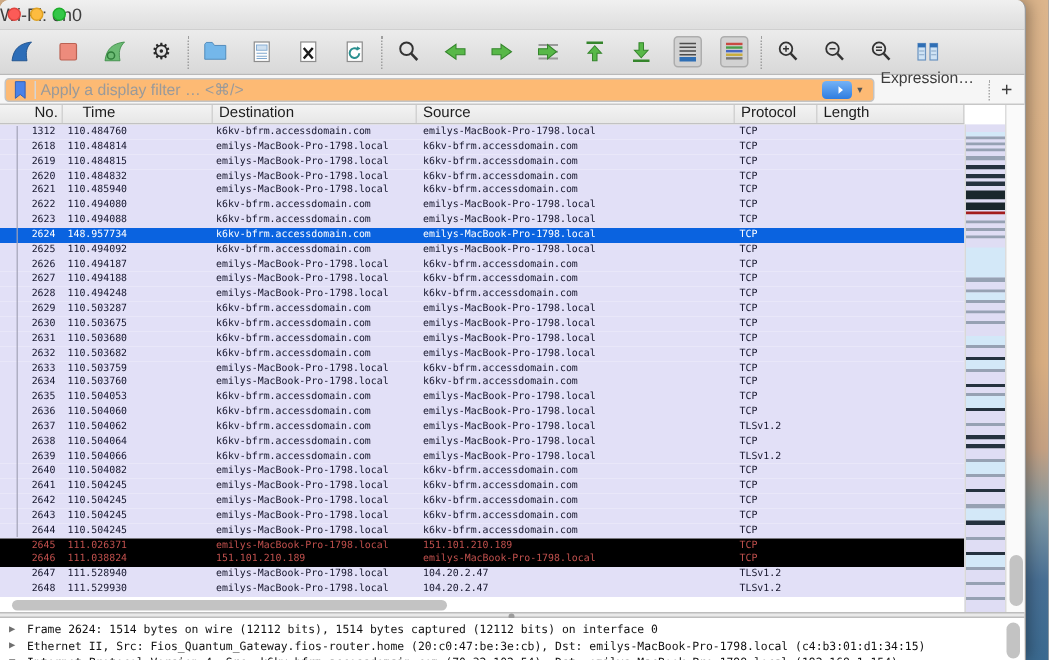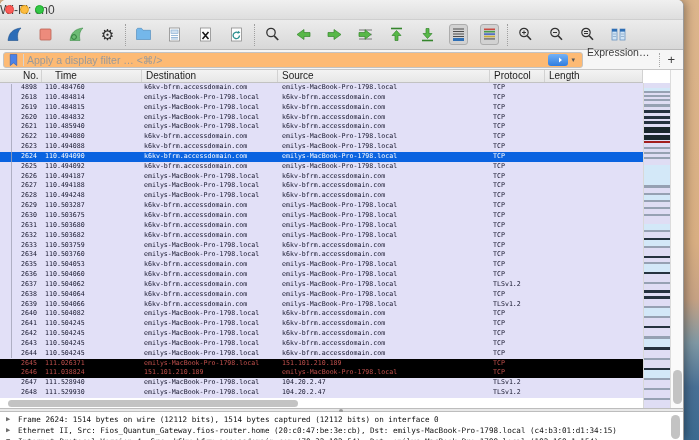--- a/index.html
+++ b/index.html
@@ -270,21 +270,21 @@
         <span class="h-no">No.</span>
         <span class="h-time">Time</span>
         <span>Destination</span>
         <span>Source</span>
         <span>Protocol</span>
         <span>Length</span>
       </div>
       <div class="rows" id="rows">
         <div class="convline"></div>
       <div class="prow">
-            <span class="c-no">4898</span>
+            <span class="c-no">1312</span>
             <span class="c-time">110.484760</span>
             <span class="c-source">k6kv-bfrm.accessdomain.com</span>
             <span class="c-destination">emilys-MacBook-Pro-1798.local</span>
             <span class="c-protocol">TCP</span>
             <span class="c-length"></span>
           </div>
           <div class="prow">
             <span class="c-no">2618</span>
             <span class="c-time">110.484814</span>
             <span class="c-source">emilys-MacBook-Pro-1798.local</span>
@@ -327,21 +327,21 @@
           <div class="prow">
             <span class="c-no">2623</span>
             <span class="c-time">110.494088</span>
             <span class="c-source">k6kv-bfrm.accessdomain.com</span>
             <span class="c-destination">emilys-MacBook-Pro-1798.local</span>
             <span class="c-protocol">TCP</span>
             <span class="c-length"></span>
           </div>
           <div class="prow selected">
             <span class="c-no">2624</span>
-            <span class="c-time">110.494090</span>
+            <span class="c-time">148.957734</span>
             <span class="c-source">k6kv-bfrm.accessdomain.com</span>
             <span class="c-destination">emilys-MacBook-Pro-1798.local</span>
             <span class="c-protocol">TCP</span>
             <span class="c-length"></span>
           </div>
           <div class="prow">
             <span class="c-no">2625</span>
             <span class="c-time">110.494092</span>
             <span class="c-source">k6kv-bfrm.accessdomain.com</span>
             <span class="c-destination">emilys-MacBook-Pro-1798.local</span>

